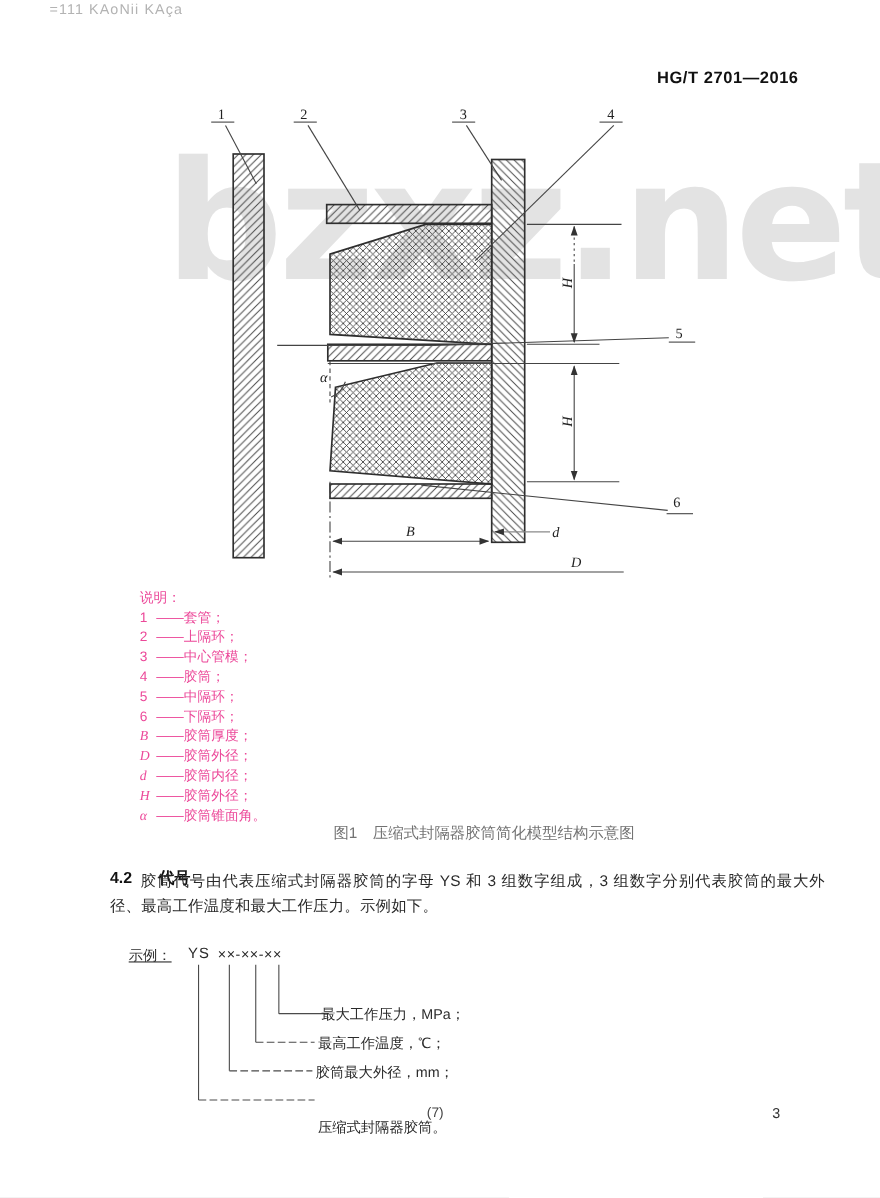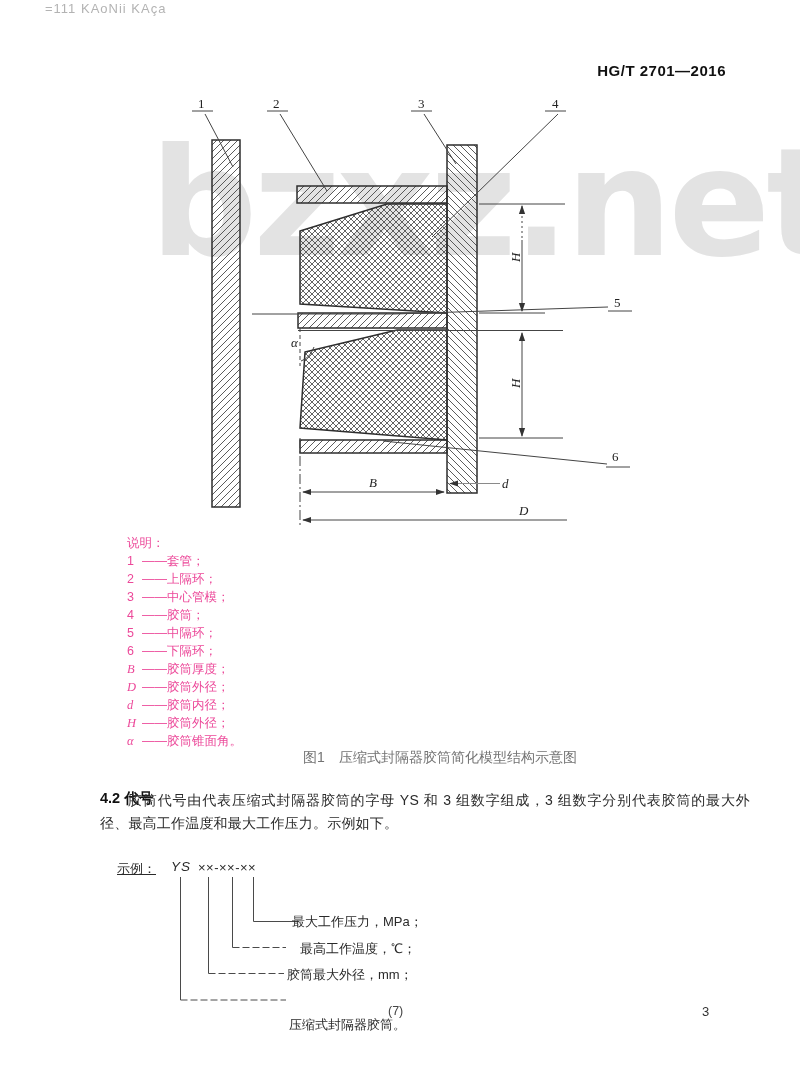--- a/index.html
+++ b/index.html
@@ -18,29 +18,29 @@
     font-size:15px;letter-spacing:.5px;color:#111;}
   svg.fig{left:0;top:0;z-index:1;}
   .legend{left:127px;top:534px;font-size:12.5px;line-height:18px;color:#ec4899;z-index:2;}
   .lg-row{display:flex;}
   .lg-sym{display:inline-block;width:15px;}
   .ser{font-family:"Liberation Serif",serif;font-style:italic;}
   .caption{left:0;top:749px;width:800px;text-align:center;font-weight:normal;
     font-size:14px;color:#737373;z-index:2;margin-left:40px;}
   .capgap{display:inline-block;width:14px;}
   .sec{left:100px;top:789px;font-weight:bold;font-size:14.5px;color:#111;z-index:2;}
-  .sec .num{margin-right:4px;}
+  .sec .num{margin-right:24px;}
   .para{left:100px;top:789px;width:650px;margin:0;font-size:14px;line-height:23px;
     text-align:justify;text-indent:2em;color:#2a2a2a;letter-spacing:.2px;z-index:2;}
   .ex-label{left:117px;top:860px;font-size:13px;color:#2a2a2a;z-index:2;text-decoration:underline;}
-  .ex-ys{left:171px;top:859px;font-size:13.5px;color:#2a2a2a;letter-spacing:1px;z-index:2;font-style:italic;}
+  .ex-ys{left:171px;top:859px;font-size:13.5px;color:#2a2a2a;letter-spacing:1px;z-index:2;}
   .ex-code{left:198px;top:860px;font-size:13px;color:#2a2a2a;letter-spacing:.5px;z-index:2;}
   .anno{font-size:13px;color:#2a2a2a;z-index:2;white-space:nowrap;}
   .a0{left:292px;top:913px;}
-  .a1{left:300px;top:940px;}
+  .a1{left:289px;top:940px;}
   .a2{left:287px;top:966px;text-align:center;}
   .a3{left:289px;top:992px;margin-top:24px;}
   .eqno{left:388px;top:1004px;font-size:12.5px;color:#444;z-index:2;}
   .pgno{left:702px;top:1004px;font-size:13px;color:#333;z-index:2;}
   text.dim{font-family:"Liberation Serif",serif;font-style:italic;font-size:13px;fill:#222;}
   text.co{font-family:"Liberation Serif",serif;font-size:13px;fill:#222;}
 </style>
 </head>
 <body>
 

